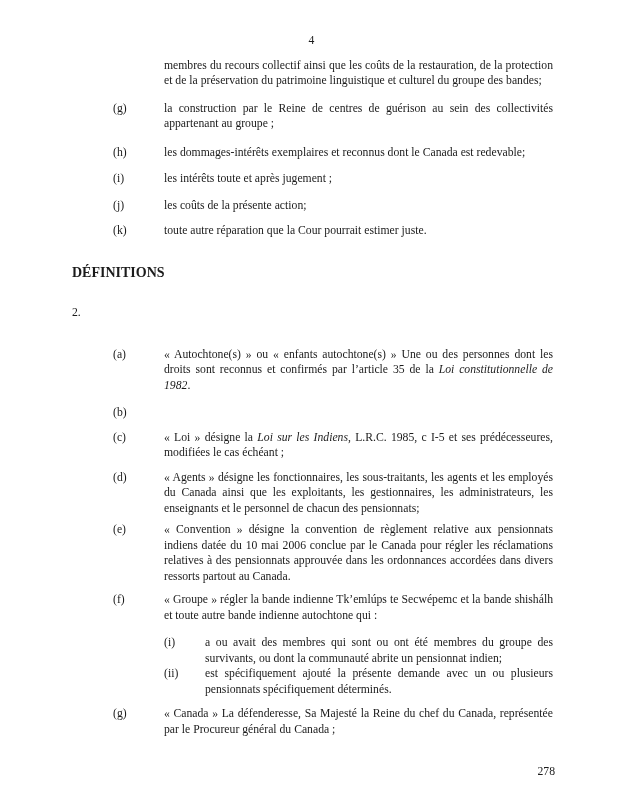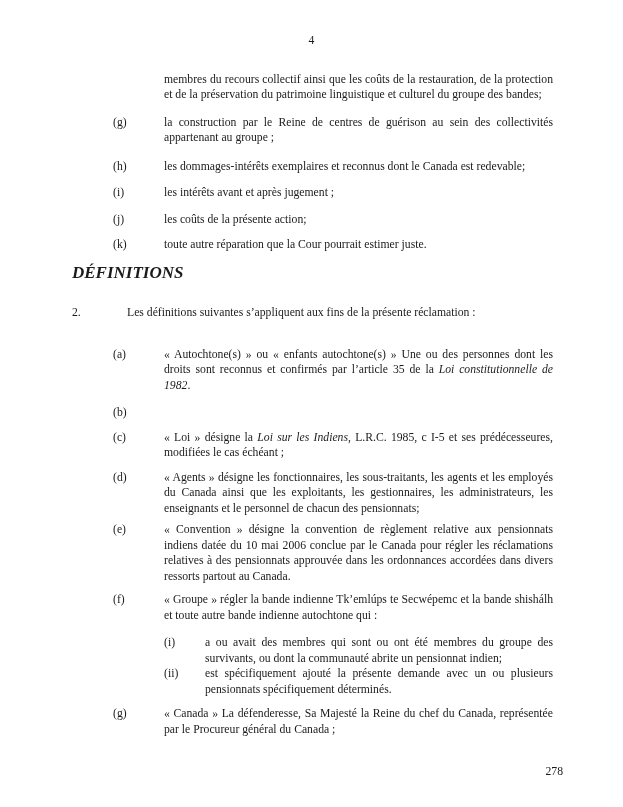--- a/index.html
+++ b/index.html
@@ -14,50 +14,49 @@
     font-size: 11.7px;
     line-height: 15.5px;
     overflow: hidden;
   }
   .pagenum-top {
     padding-top: 33px;
     text-align: center;
   }
   .content { margin: 0 70px 0 72px; }
   .cont-para {
-    margin: 23px 0 0 92px;
+    margin: 9px 0 0 92px;
     text-align: justify;
   }
   .li { display: flex; }
   .li .mk {
     flex: 0 0 92px;
     padding-left: 41px;
   }
   .li .tx {
     flex: 1;
     text-align: justify;
   }
   .li.sub .mk {
     flex: 0 0 133px;
     padding-left: 92px;
   }
   .li.intro .mk {
     flex: 0 0 55px;
     padding-left: 0;
   }
   .heading {
-    margin-top: 12px;
-    font-size: 17px;
+    margin-top: 26px;
+    font-size: 14px;
     font-weight: bold;
-    font-style: italic;
   }
   .pagenum-bottom {
     position: absolute;
     top: 764px;
-    right: 60px;
+    right: 68px;
     text-align: right;
   }
   i { font-style: italic; }
 </style>
 </head>
 <body>
 
 <div class="page">
 
   <div class="pagenum-top">4</div>
@@ -71,38 +70,37 @@
       <span class="tx">la construction par le Reine de centres de guérison au sein des collectivités appartenant au groupe ;</span>
     </div>
 
     <div class="li" style="margin-top:13px">
       <span class="mk">(h)</span>
       <span class="tx">les dommages-intérêts exemplaires et reconnus dont le Canada est redevable;</span>
     </div>
 
     <div class="li" style="margin-top:11px">
       <span class="mk">(i)</span>
-      <span class="tx">les intérêts avant et après jugement ;</span>
+      <span class="tx">les intérêts toute et après jugement ;</span>
     </div>
 
     <div class="li" style="margin-top:11px">
       <span class="mk">(j)</span>
       <span class="tx">les coûts de la présente action;</span>
     </div>
 
     <div class="li" style="margin-top:10px">
       <span class="mk">(k)</span>
       <span class="tx">toute autre réparation que la Cour pourrait estimer juste.</span>
     </div>
 
     <h2 class="heading">DÉFINITIONS</h2>
 
     <div class="li intro" style="margin-top:25px">
       <span class="mk">2.</span>
-      <span class="tx">Les définitions suivantes s’appliquent aux fins de la présente réclamation :</span>
     </div>
 
     <div class="li" style="margin-top:26px">
       <span class="mk">(a)</span>
       <span class="tx"><span>« Autochtone(s) » ou « enfants autochtone(s) » Une ou des personnes dont les droits sont reconnus et confirmés par l’article 35 de la </span><i>Loi constitutionnelle de 1982</i><span>.</span></span>
     </div>
 
     <div class="li" style="margin-top:12px">
       <span class="mk">(b)</span>
     </div>

